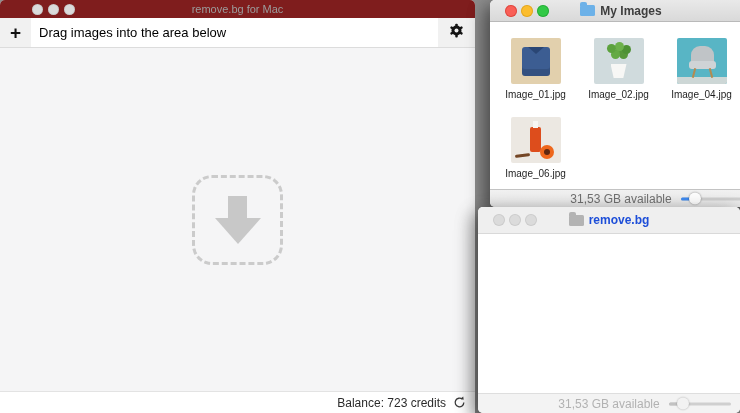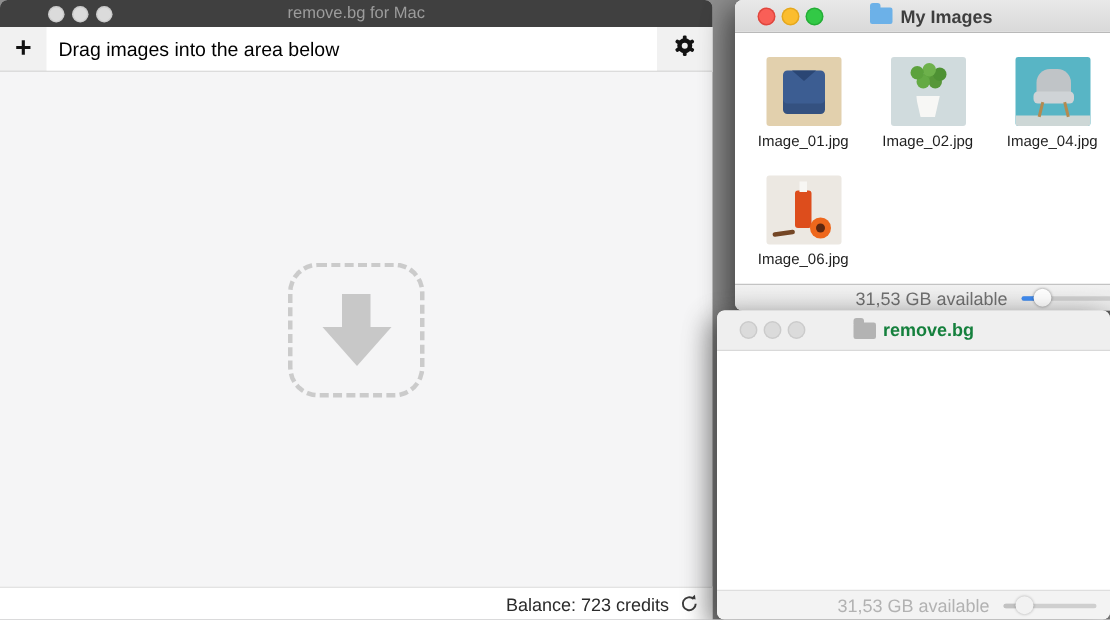--- a/index.html
+++ b/index.html
@@ -7,21 +7,21 @@
   body {
     width:740px; height:413px; position:relative; overflow:hidden;
     background:#8e8e8e;
     font-family:"Liberation Sans", sans-serif;
     -webkit-font-smoothing:antialiased;
   }
 
   
   .app-window { position:absolute; left:0; top:0; width:475px; height:413px;
     background:#f5f5f6; border-radius:5px 5px 0 0; }
-  .app-titlebar { height:18px; background:#404040; border-radius:5px 5px 0 0;
+  .app-titlebar { height:18px; background:#7f1d1d; border-radius:5px 5px 0 0;
     position:relative; display:flex; align-items:center;padding-left:24px; }
   .lights { display:flex; gap:5px; padding-left:8px; }
   .tl { width:11px; height:11px; border-radius:50%; }
   .tl-gray { background:#dbdbdb; box-shadow:inset 0 0 0 1px rgba(0,0,0,0.07); }
   .tl-sm { width:12px; height:12px; }
   .tl-red { background:#f95f57; box-shadow:inset 0 0 0 1px rgba(190,40,30,0.45); }
   .tl-yellow { background:#fbbd2e; box-shadow:inset 0 0 0 1px rgba(200,140,10,0.45); }
   .tl-green { background:#32c946; box-shadow:inset 0 0 0 1px rgba(20,140,35,0.45); }
   .app-title { position:absolute; left:0; right:0; text-align:center;
     font-size:11px; color:#9c9c9c; pointer-events:none; }
@@ -61,21 +61,21 @@
   .f-titlebar { position:relative; display:flex; align-items:center;
     border-radius:5px 5px 0 0; }
   .f1-titlebar { height:22px; background:linear-gradient(#e9e9e9,#d9d9d9);
     border-bottom:1px solid #b9b9b9; }
   .f2-titlebar { height:27px; background:#efefef; border-bottom:1px solid #d9d9d9; }
   .f-lights { display:flex; gap:4px; padding-left:15px; }
   .f-title { position:absolute; left:0; right:0; display:flex; align-items:center;
     justify-content:center; gap:5px; font-size:12px; font-weight:600;
     pointer-events:none; }
   .f1-title-text { color:#3e3e3e; }
-  .f2-title-text { color:#15803d; }
+  .f2-title-text { color:#1d4ed8; }
   .folder-ico { width:15px; height:11px; border-radius:1.5px; position:relative; }
   .folder-blue { background:#6cb1e8; }
   .folder-blue::before { content:""; position:absolute; top:-3px; left:0;
     width:7px; height:4px; border-radius:2px 2px 0 0; background:#6cb1e8; }
   .folder-gray { background:#b3b3b3; }
   .folder-gray::before { content:""; position:absolute; top:-3px; left:0;
     width:7px; height:4px; border-radius:2px 2px 0 0; background:#b3b3b3; }
 
   .f1-content { position:absolute; top:23px; bottom:18px; left:0; right:0;
     background:#fff; display:flex; flex-wrap:wrap; align-content:flex-start;

